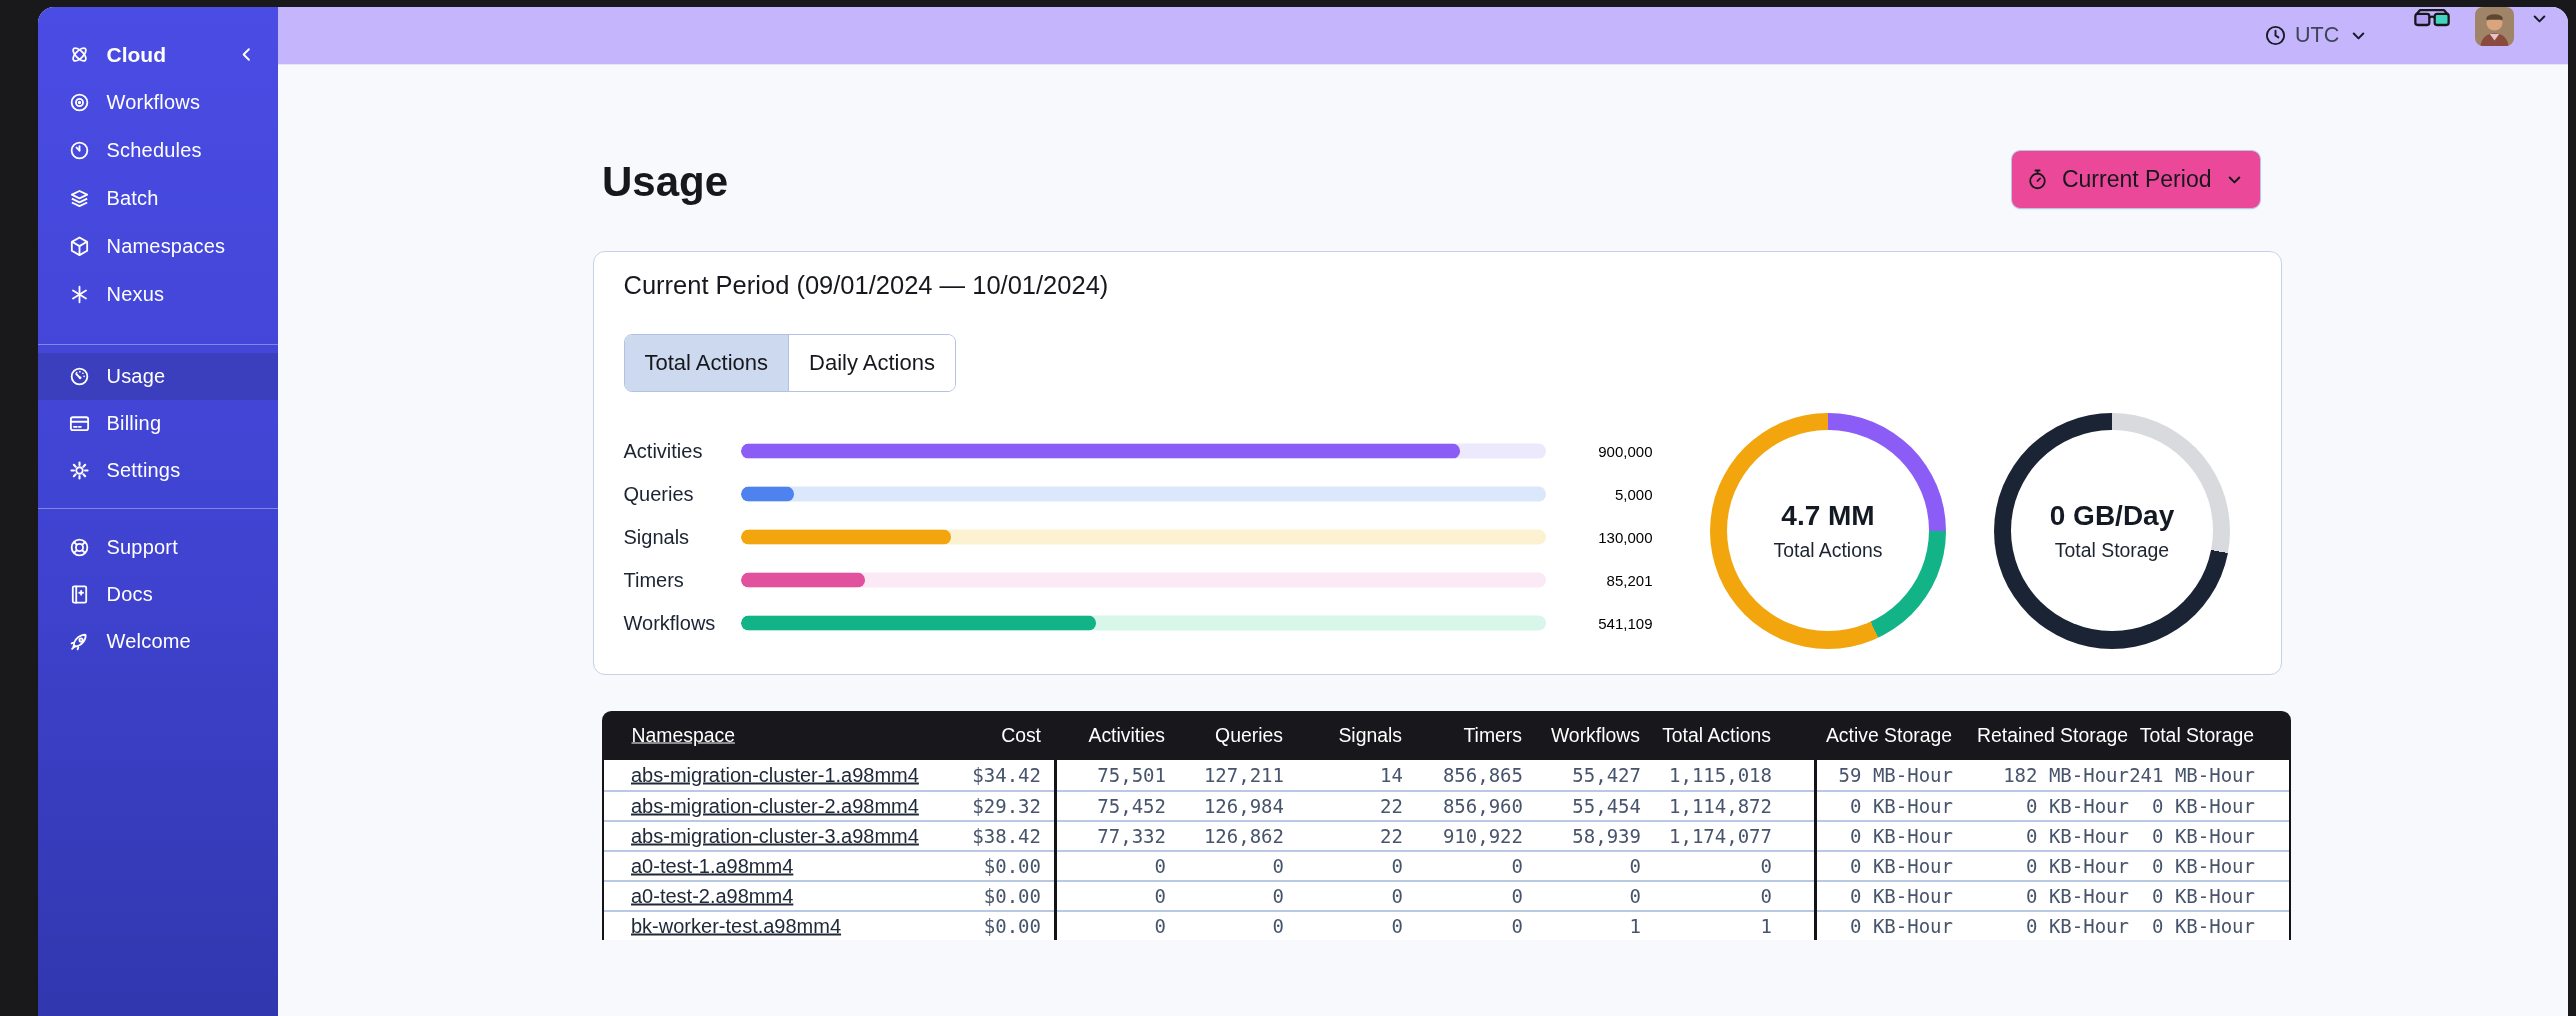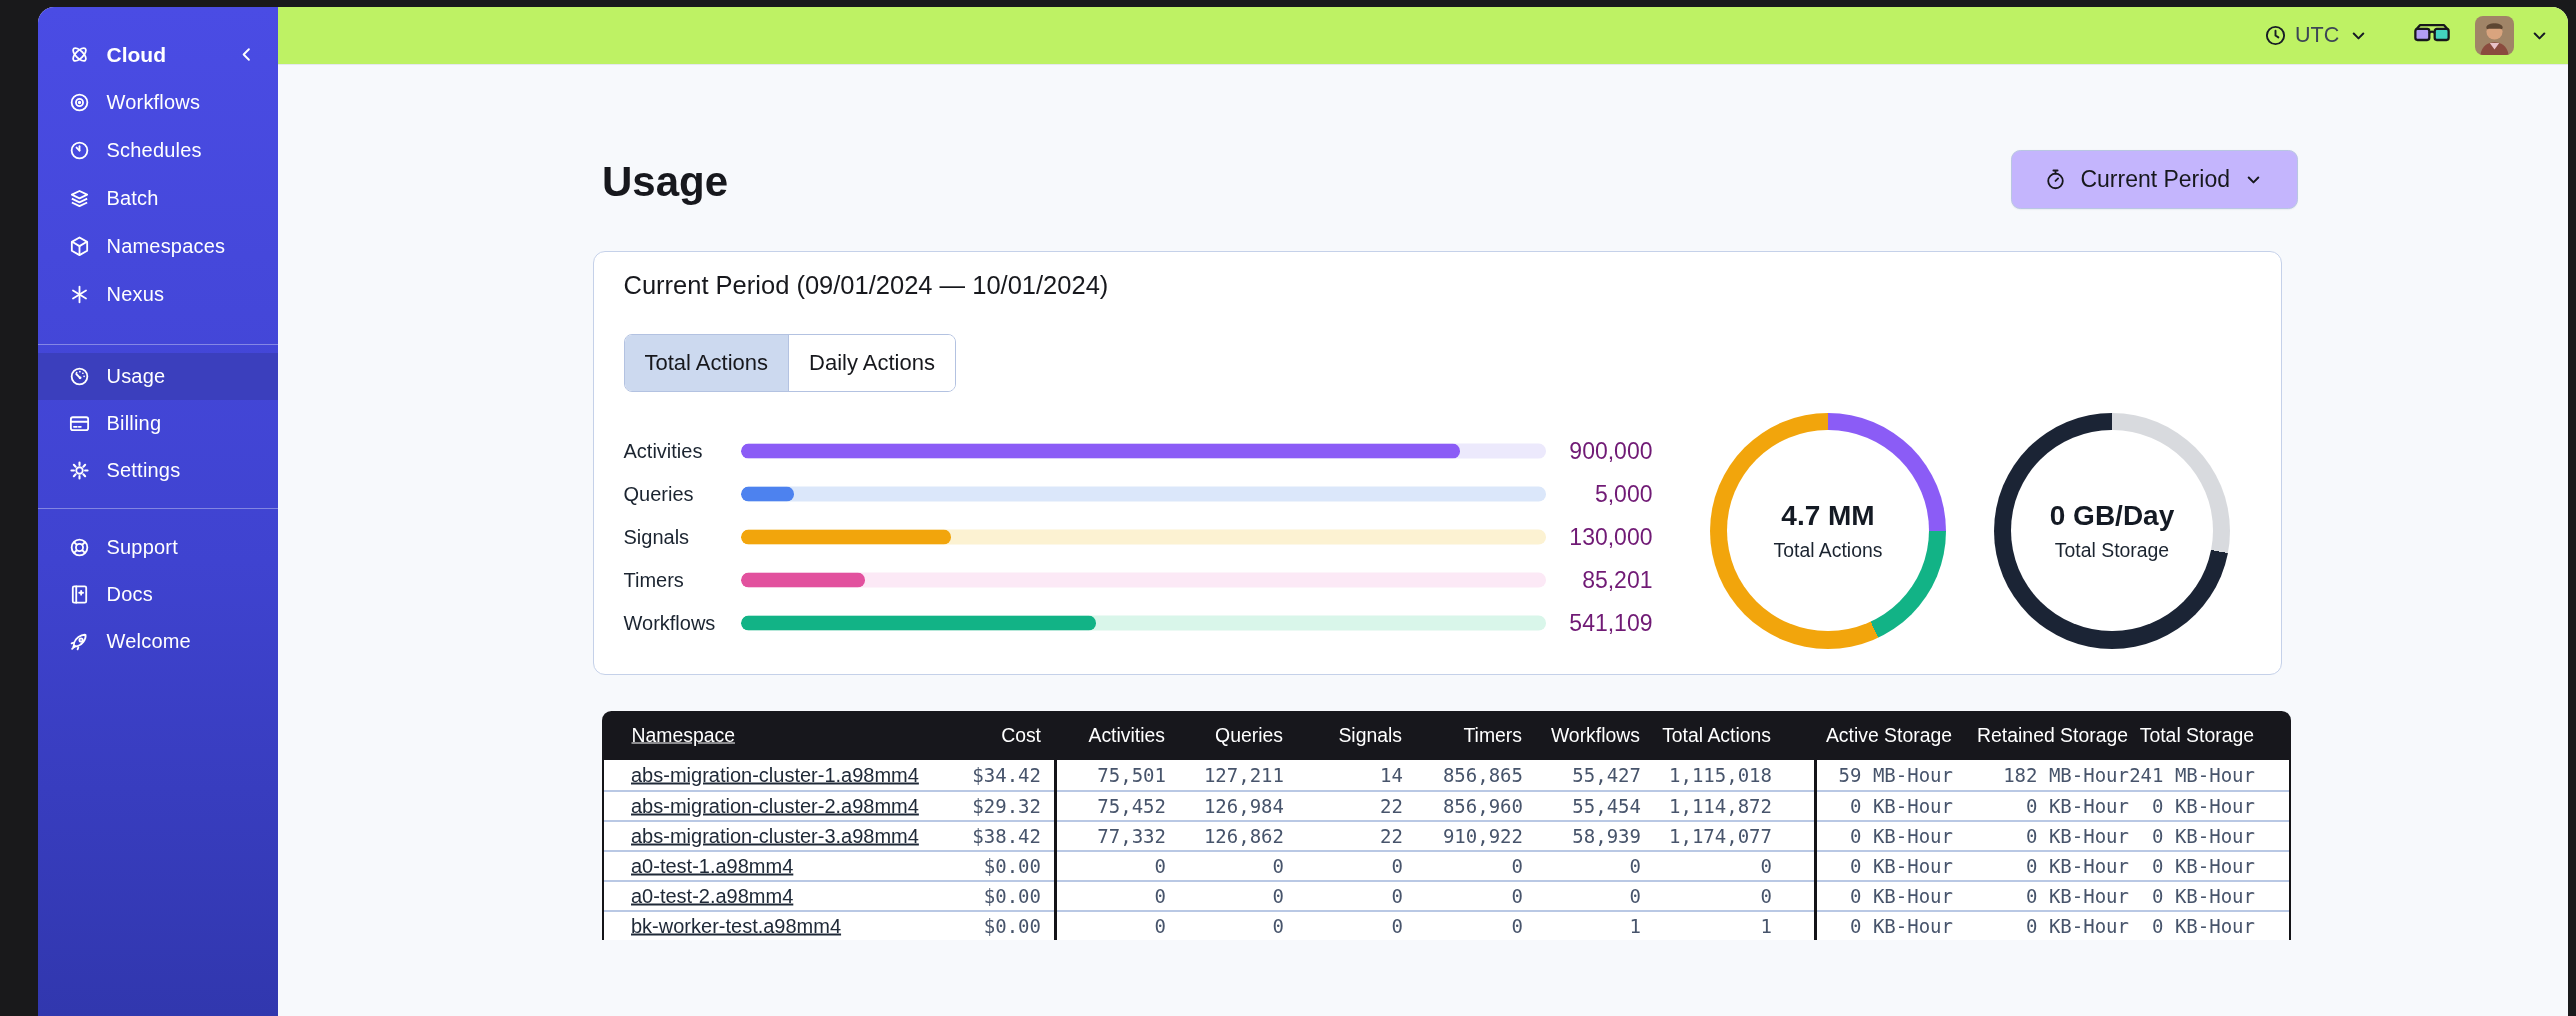--- a/index.html
+++ b/index.html
@@ -21,55 +21,55 @@
   .side-section { position:absolute; left:0; right:0; }
   .s1 { top:72px; } .s2 { top:346px; } .s3 { top:517px; }
   .side-divider { position:absolute; left:0; right:0; height:1.3px; background:rgba(255,255,255,.35); }
   .d1 { top:337px; } .d2 { top:501px; }
   .side-item { height:47px; display:flex; align-items:center; padding-left:29.5px; cursor:pointer; }
   .side-item .label { font-size:20px; font-weight:500; margin-left:16px; letter-spacing:0.2px; }
   .side-item.active { background:#3b3fbd; }
   .s1 .side-item { height:48px; }
 
   
-  .topbar { position:absolute; left:240px; right:0; top:0; height:58px; background:#bef264;
-    border-bottom:1.3px solid #e5e8ee; display:flex; align-items:center; justify-content:flex-end;
+  .topbar { position:absolute; left:240px; right:0; top:0; height:58px; background:#c4b5fd;
+    border-bottom:1.3px solid #e5e8ee; display:flex; justify-content:flex-end;
     padding-right:17.4px; }
   .tz-group { display:flex; align-items:center; cursor:pointer; }
   .tz-label { font-size:21.5px; color:#3d4656; margin:0 8px 0 8px; }
   .glasses-wrap { margin:0 24px 0 43px; cursor:pointer; }
   .avatar { width:39px; height:39px; border-radius:8px; overflow:hidden; flex:0 0 39px; cursor:pointer; }
   .caret-dark { width:23px; height:23px; }
   .user-caret { margin-left:13.4px; cursor:pointer; }
 
   
   .main { position:absolute; left:240px; right:0; top:58px; bottom:0; overflow:hidden; }
   .page-title { position:absolute; left:324px; top:93px; font-size:42px; font-weight:600; color:#17181d; }
-  .period-btn { position:absolute; left:1733px; top:85px; width:287px; height:59px;
-    background:#c4b5fd; border:1.3px solid #b9c6e3; border-radius:9.4px; display:flex; align-items:center;
+  .period-btn { position:absolute; left:1733px; top:85px; width:250px; height:59px;
+    background:#ec4899; border:1.3px solid #b9c6e3; border-radius:9.4px; display:flex; align-items:center;
     justify-content:center; cursor:pointer; box-shadow:0 0.7px 1.3px rgba(20,30,60,.06); }
   .period-btn .label { font-size:23px; color:#17181d; margin:0 12px 0 13.4px; }
 
   
   .card { position:absolute; left:315px; top:186px; width:1689px; height:424px; background:#fff;
     border:1.3px solid #c5d1e9; border-radius:12px; }
   .card-title { position:absolute; left:29.5px; top:19px; font-size:25.5px; font-weight:500; color:#17181d; }
   .seg { position:absolute; left:29.5px; top:82px; display:inline-flex; border:1.3px solid #b3c2e1;
     border-radius:8px; overflow:hidden; background:#fff; }
   .seg button { font-family:inherit; font-size:22px; color:#17181d; background:#fff; border:none;
     height:56px; padding:0 20px; cursor:pointer; }
   .seg button.active { background:#ccd9ef; font-weight:500; }
   .seg button + button { border-left:1.3px solid #b3c2e1; }
 
   .bars { position:absolute; left:29.5px; top:178px; width:1029px; }
   .bar-row { position:absolute; left:0; height:43px; width:1029px; }
   .bar-label { position:absolute; left:0; top:50%; transform:translateY(-50%); font-size:20px; color:#1b2430; }
   .bar-track { position:absolute; left:117px; top:50%; transform:translateY(-50%); width:805px; height:14.8px; border-radius:7.4px; overflow:hidden; }
   .bar-fill { height:100%; border-radius:7.4px; }
-  .bar-value { position:absolute; right:0; top:50%; transform:translateY(-50%); font-size:23px; color:#701a75; }
+  .bar-value { position:absolute; right:0; top:50%; transform:translateY(-50%); font-size:15px; color:#000000; }
   .t-act { background:#ece9fc; } .f-act { background:#8b5cf6; }
   .t-qry { background:#dbe7fa; } .f-qry { background:#4d82ef; }
   .t-sig { background:#fcf2d2; } .f-sig { background:#f2a50c; }
   .t-tmr { background:#fce9f6; } .f-tmr { background:#e2519e; }
   .t-wfl { background:#d9f6ea; } .f-wfl { background:#12b386; }
 
   .donut { position:absolute; width:236px; height:236px; border-radius:50%; }
   .donut.actions { left:1116px; top:161px; }
   .donut.storage { left:1400px; top:161px; }
   .donut-hole { position:absolute; inset:17.4px; background:#fff; border-radius:50%;

